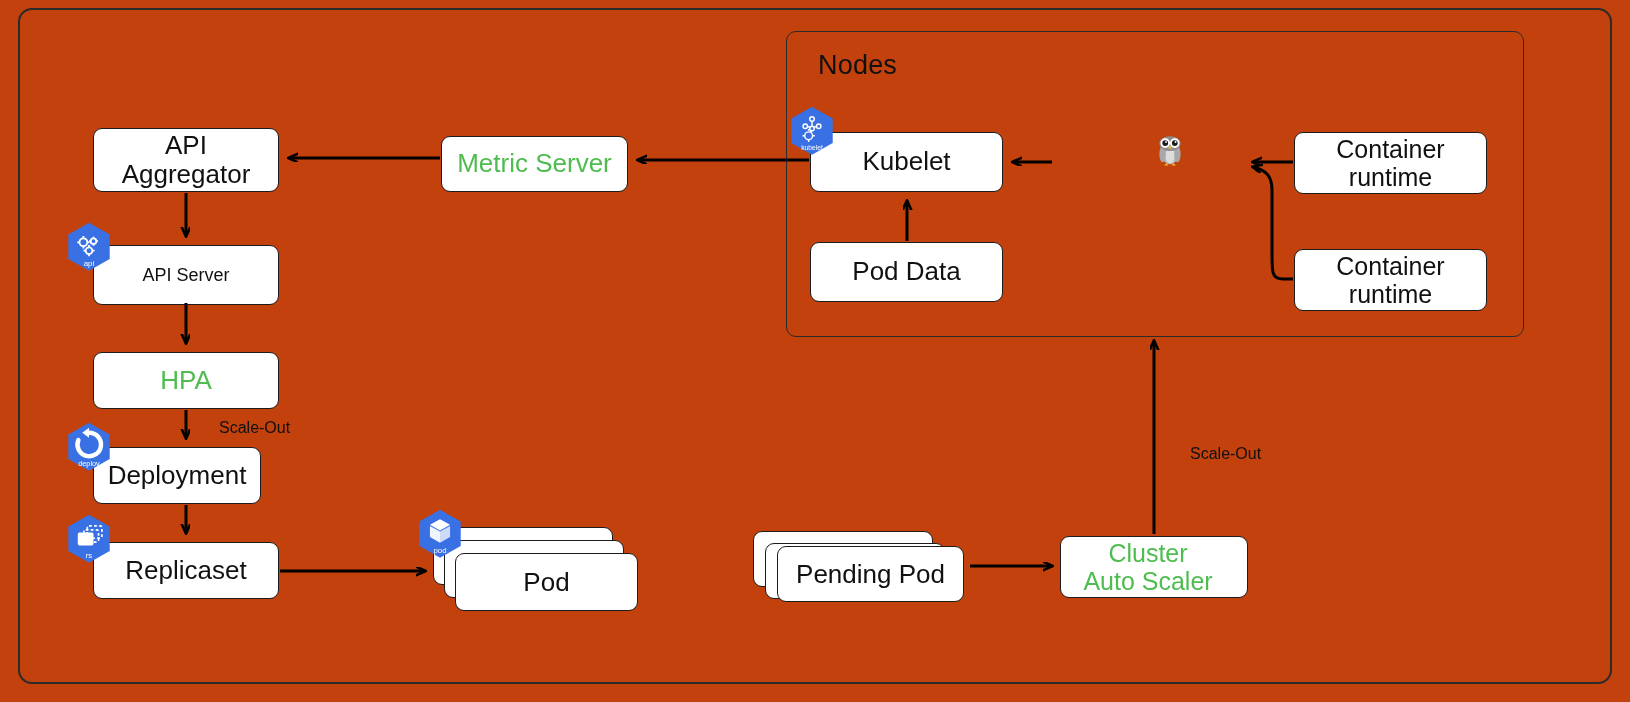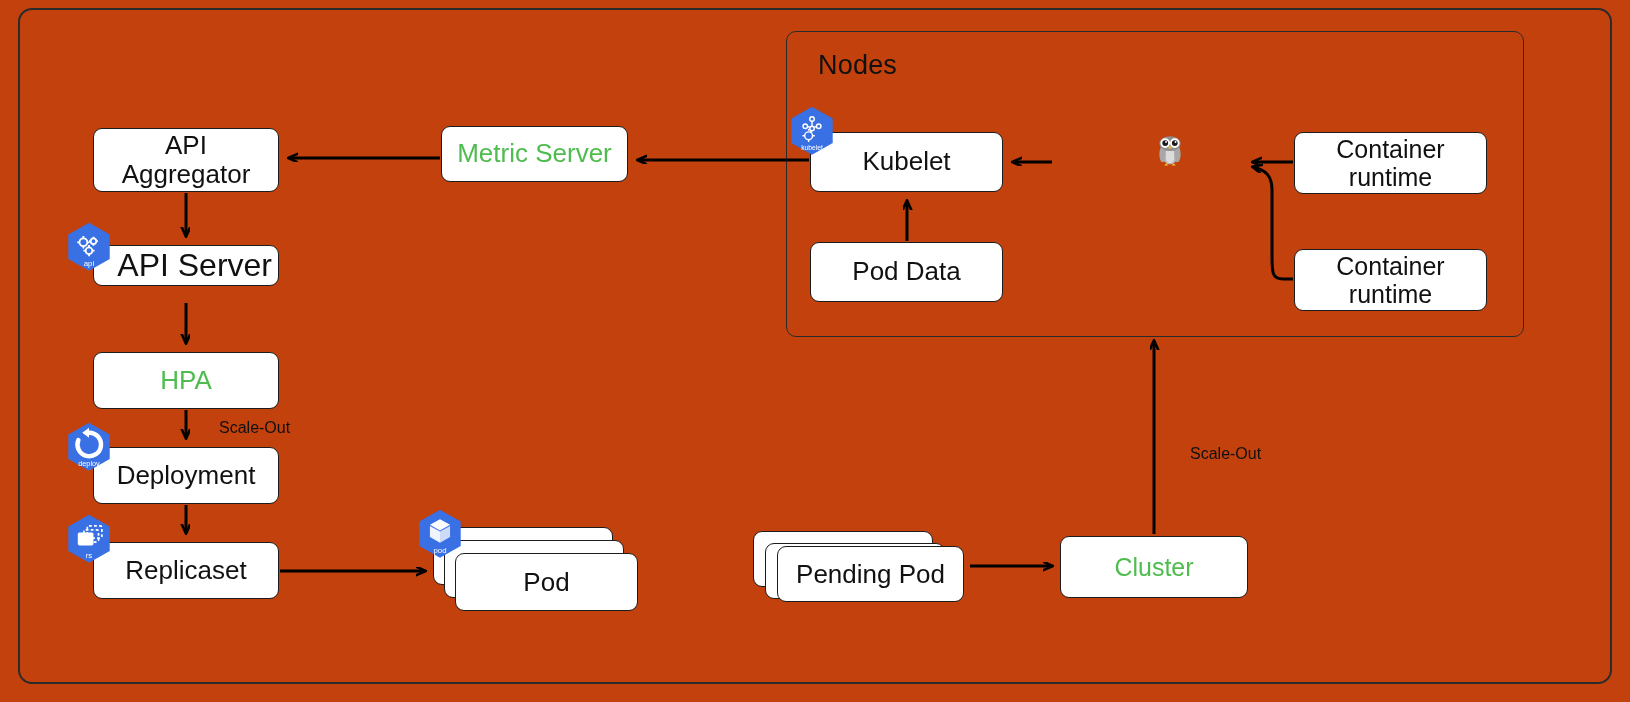--- a/index.html
+++ b/index.html
@@ -55,45 +55,45 @@
 
   <div class="outer-frame"></div>
   <div class="nodes-frame"></div>
   <div class="nodes-title">Nodes</div>
 
   <div class="box" style="left:93px;top:128px;width:186px;height:64px;font-size:26px;flex-direction:column;">
     <span class="lbl">API</span>
     <span class="lbl">Aggregator</span>
   </div>
 
-  <div class="box" style="left:93px;top:245px;width:186px;height:41px;font-size:32px;text-align:right;">
+  <div class="box" style="left:93px;top:245px;width:186px;height:60px;font-size:18px;">
     <span class="lbl">API Server</span>
   </div>
 
   <div class="box green" style="left:93px;top:352px;width:186px;height:57px;font-size:26px;">
     <span class="lbl">HPA</span>
   </div>
 
-  <div class="box" style="left:93px;top:447px;width:186px;height:57px;font-size:26px;">
+  <div class="box" style="left:93px;top:447px;width:168px;height:57px;font-size:26px;">
     <span class="lbl">Deployment</span>
   </div>
 
   <div class="box" style="left:93px;top:542px;width:186px;height:57px;font-size:26px;">
     <span class="lbl">Replicaset</span>
   </div>
 
   <div class="stack" style="left:433px;top:527px;width:210px;height:92px;">
     <div class="sheet" style="left:0px;top:0px;width:180px;height:58px;"></div>
     <div class="sheet" style="left:11px;top:13px;width:180px;height:58px;"></div>
     <div class="front" style="left:22px;top:26px;width:183px;height:58px;font-size:26px;">
       <span class="lbl">Pod</span>
     </div>
   </div>
 
-  <div class="box green" style="left:441px;top:126px;width:187px;height:56px;font-size:26px;">
+  <div class="box green" style="left:441px;top:136px;width:187px;height:56px;font-size:26px;">
     <span class="lbl">Metric Server</span>
   </div>
 
   <div class="box" style="left:810px;top:132px;width:193px;height:60px;font-size:26px;">
     <span class="lbl">Kubelet</span>
   </div>
 
   <div class="box" style="left:810px;top:242px;width:193px;height:60px;font-size:26px;">
     <span class="lbl">Pod Data</span>
   </div>
@@ -133,22 +133,23 @@
   </div>
 
   <div class="stack" style="left:753px;top:531px;width:215px;height:92px;">
     <div class="sheet" style="left:0px;top:0px;width:180px;height:56px;"></div>
     <div class="sheet" style="left:12px;top:12px;width:180px;height:56px;"></div>
     <div class="front" style="left:24px;top:15px;width:187px;height:56px;font-size:26px;">
       <span class="lbl">Pending Pod</span>
     </div>
   </div>
 
-  <div class="box green" style="left:1060px;top:536px;width:188px;height:62px;font-size:25px;flex-direction:column;">
+  <div class="box green" style="left:1060px;top:536px;width:188px;height:62px;font-size:25px;flex-direction:column;align-items:flex-end;">
     <span class="lbl">Cluster</span>
+    <span class="lbl">Auto Scaler</span>
   </div>
 
   <div class="edge-label" style="left:219px;top:419px;">Scale-Out</div>
   <div class="edge-label" style="left:1190px;top:445px;">Scale-Out</div>
 
   <svg class="k8s-icon" style="left:61px;top:221px;" viewBox="0 0 100 100">
     <polygon points="50,3 87,24 87,68 50,89 13,68 13,24" fill="#3970E4"></polygon>
     <g fill="none" stroke="#ffffff" stroke-width="3.2">
       <circle cx="40" cy="38" r="7"></circle>
       <circle cx="58" cy="36" r="5"></circle>

